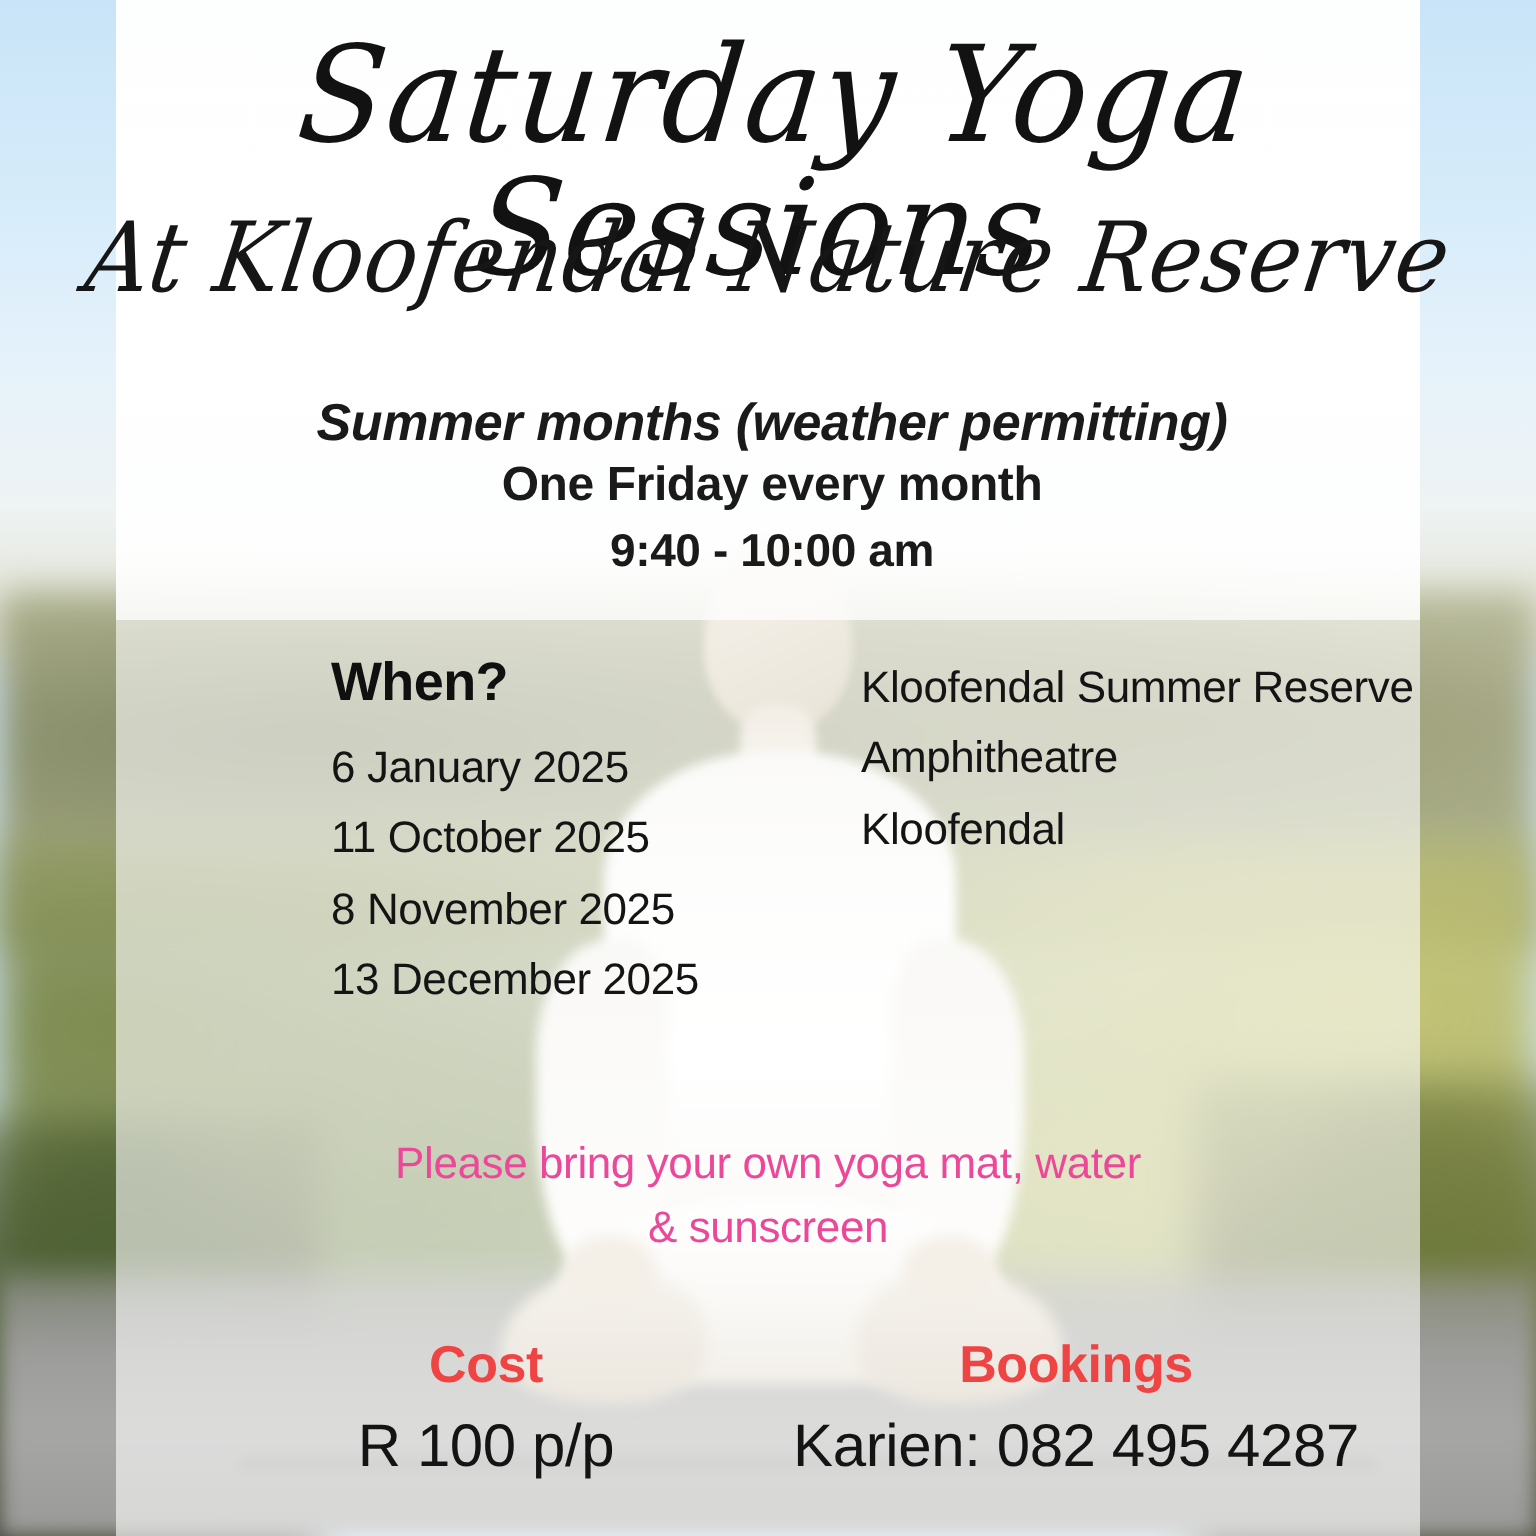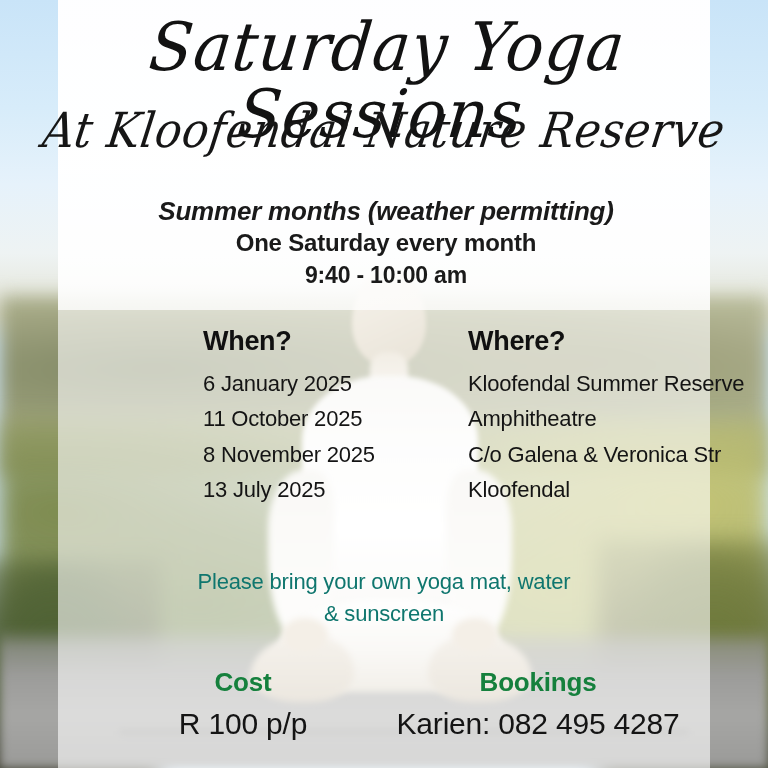--- a/index.html
+++ b/index.html
@@ -185,48 +185,48 @@
   }
   .tagline .l2{
     font-size:24px; font-weight:700; letter-spacing:-.2px; line-height:1.35;
   }
   .tagline .l3{
     font-size:23px; font-weight:700; letter-spacing:-.2px; line-height:1.35;
   }
 
   .cols{
     position:absolute; left:0; right:0; top:326px;
-    display:flex; justify-content:flex-end;
+    display:flex; justify-content:center;
   }
   .col-when{ width:260px; margin-left:128px; }
   .col-where{ width:300px; margin-left:5px; }
   .col-h{
     font-size:27px; font-weight:700; color:#101010;
     margin-bottom:9px; letter-spacing:-.3px;
   }
   .col-line{
     font-size:22px; font-weight:400; color:#141414;
     line-height:1.61; letter-spacing:-.2px; white-space:nowrap;
   }
 
   .bring{
     position:absolute; left:0; right:0; top:566px;
-    text-align:center; color:#0f766e;
+    text-align:center; color:#ec4899;
   }
   .bring .b1{ font-size:22px; line-height:1.45; letter-spacing:-.2px; }
   .bring .b2{ font-size:22px; line-height:1.45; letter-spacing:-.2px; }
 
   .footer{
     position:absolute; left:0; right:0; top:666px;
     display:flex;
   }
   .foot-cost{ width:250px; margin-left:118px; text-align:center; }
   .foot-book{ width:300px; margin-left:20px; text-align:center; }
   .foot-h{
-    font-size:26px; font-weight:700; color:#15803d;
+    font-size:26px; font-weight:700; color:#ef4444;
     letter-spacing:-.2px; line-height:1.25;
   }
   .foot-v{
     font-size:30px; font-weight:400; color:#141414;
     letter-spacing:-.2px; line-height:1.45; margin-top:3px;
   }
 </style>
 </head>
 <body>
 
@@ -258,39 +258,37 @@
   <div class="veil-top"></div>
 
   <div class="content">
 
     <div class="title">Saturday Yoga Sessions</div>
 
     <div class="subtitle-script">At Kloofendal Nature Reserve</div>
 
     <div class="tagline">
       <div class="l1">Summer months (weather permitting)</div>
-      <div class="l2">One Saturday every month</div>
+      <div class="l2">One Friday every month</div>
       <div class="l3">9:40 - 10:00 am</div>
     </div>
 
     <div class="cols">
 
       <div class="col-when">
         <div class="col-h">When?</div>
         <div class="col-line">6 January 2025</div>
         <div class="col-line">11 October 2025</div>
         <div class="col-line">8 November 2025</div>
-        <div class="col-line">13 July 2025</div>
+        <div class="col-line">13 December 2025</div>
       </div>
 
       <div class="col-where">
-        <div class="col-h">Where?</div>
         <div class="col-line">Kloofendal Summer Reserve</div>
         <div class="col-line">Amphitheatre</div>
-        <div class="col-line">C/o Galena &amp; Veronica Str</div>
         <div class="col-line">Kloofendal</div>
       </div>
 
     </div>
 
     <div class="bring">
       <div class="b1">Please bring your own yoga mat, water</div>
       <div class="b2">&amp; sunscreen</div>
     </div>
 

